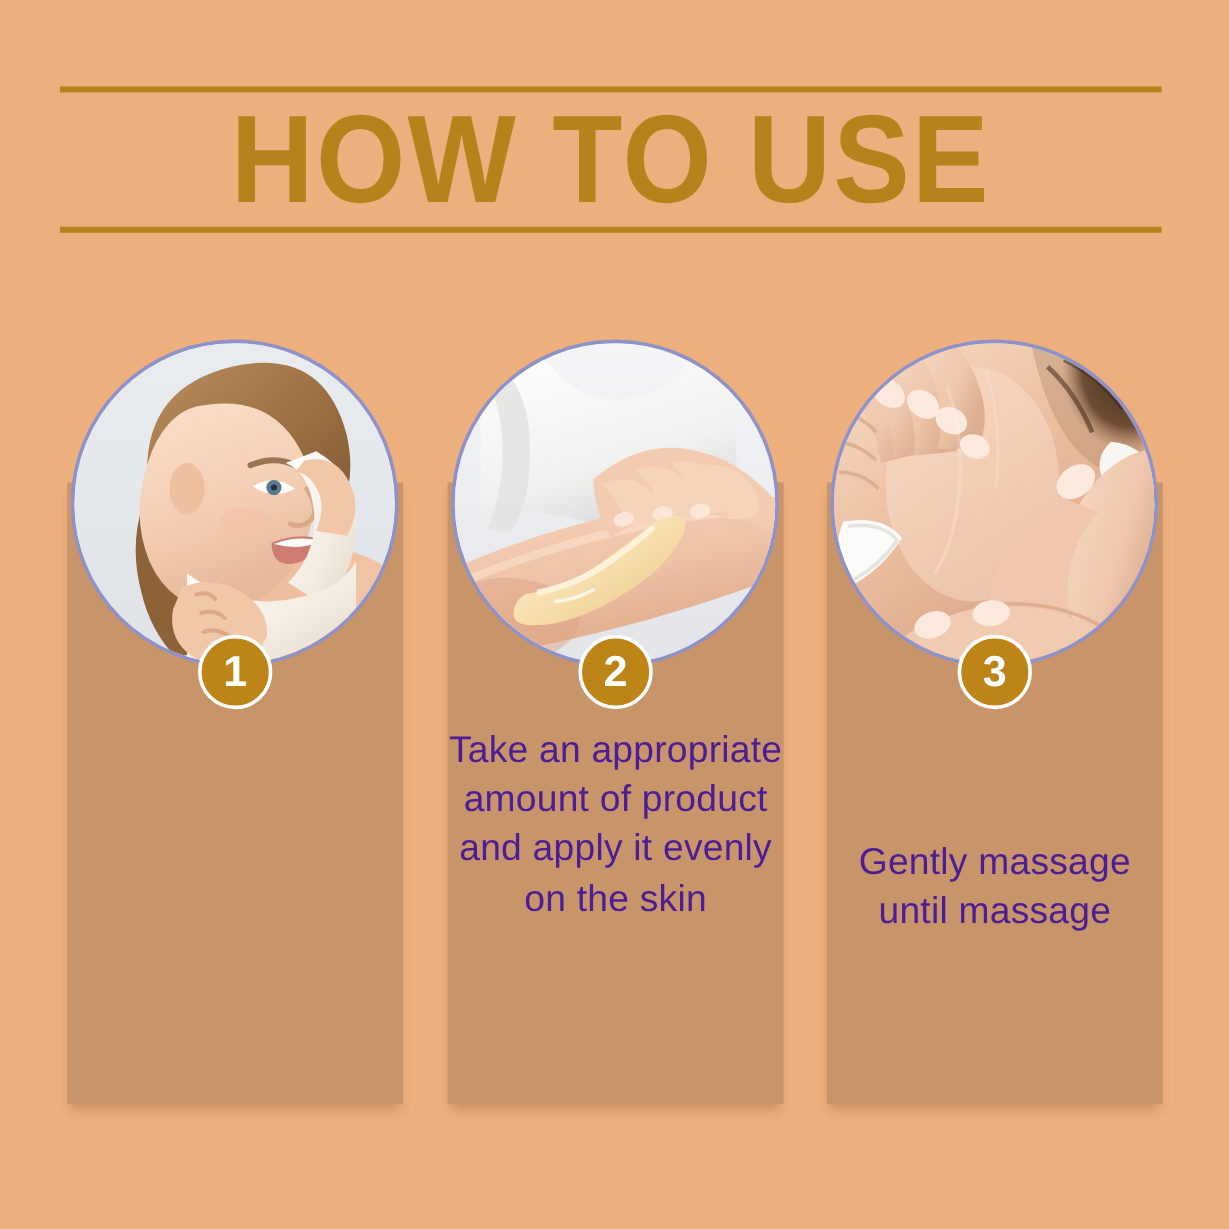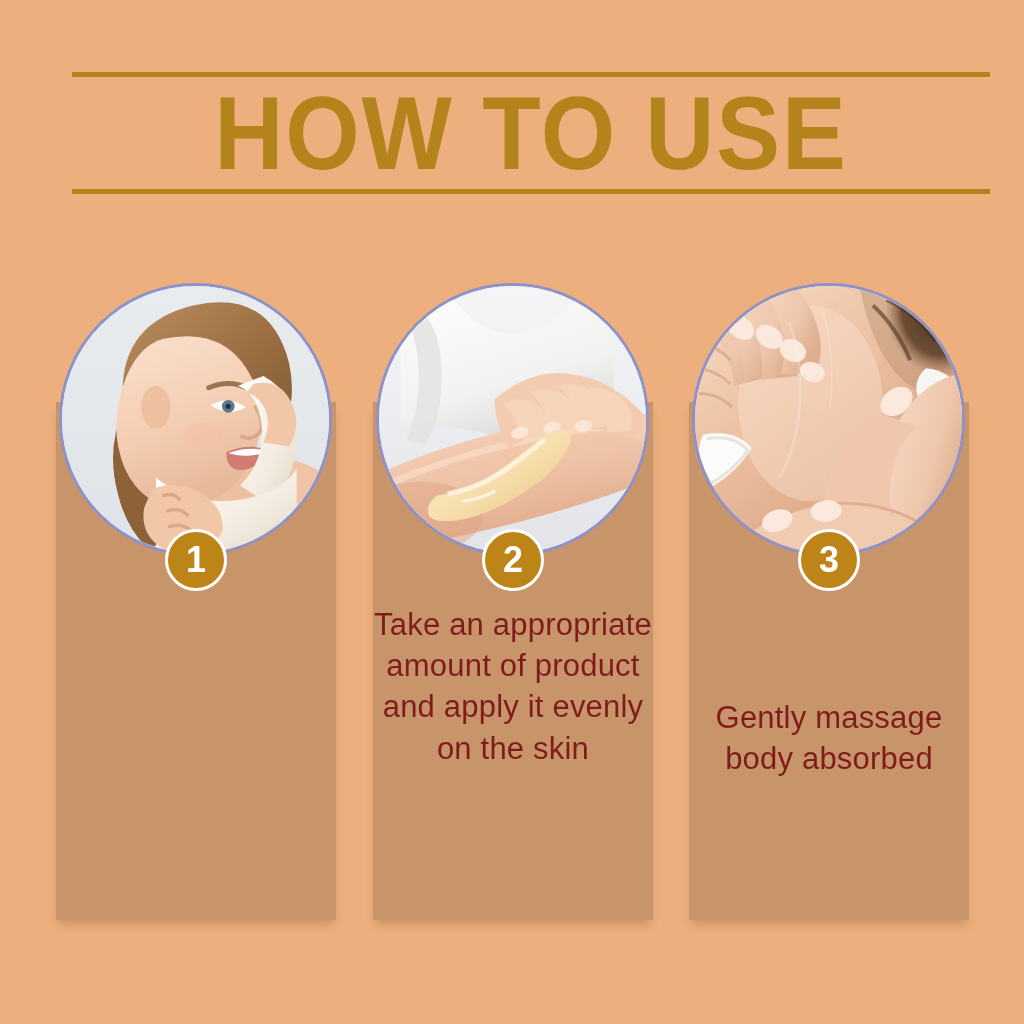--- a/index.html
+++ b/index.html
@@ -12,21 +12,21 @@
     height: 1024px;
     background: #ecaf7d;
     font-family: "Liberation Sans", sans-serif;
     overflow: hidden;
     position: relative;
   }
 
   
   #header {
     position: absolute;
-    left: 72px;
+    left: 50px;
     top: 72px;
     width: 918px;
     height: 122px;
   }
   .rule {
     position: absolute;
     left: 0;
     width: 100%;
     height: 5px;
     background: #b5831c;
@@ -79,21 +79,21 @@
     height: 518px;
     background: #c8946a;
     box-shadow: 0 7px 9px -3px rgba(120, 70, 30, 0.30);
   }
 
   
   .caption {
     position: absolute;
     left: 0;
     width: 280px;
-    color: #7f1d1d;
+    color: #4c1d95;
     font-size: 31px;
     line-height: 1.33;
     text-align: center;
     font-weight: 300;
     letter-spacing: 0.2px;
   }
   .step.s1 .caption { top: 697px; }
   .step.s2 .caption { top: 604px; }
   .step.s3 .caption { top: 697px; }
 
@@ -262,21 +262,21 @@
         <path d="M72 212 q32 -6 60 -26 q20 -14 36 -28" stroke="#fff7e4" stroke-width="5" fill="none" opacity="0.8" stroke-linecap="round"></path>
         <path d="M86 220 q18 -2 32 -10" stroke="#ffffff" stroke-width="3" fill="none" opacity="0.7" stroke-linecap="round"></path>
       </svg>
     </div>
 
     <div class="badge">2</div>
   </div>
 
   <div class="step s3">
     <div class="panel"></div>
-    <div class="caption">Gently massage body absorbed</div>
+    <div class="caption">Gently massage until massage</div>
 
     <div class="photo">
       <svg viewBox="0 0 273 273" preserveAspectRatio="xMidYMid slice">
         <defs>
           <linearGradient id="skin3" x1="0.2" y1="0" x2="0.9" y2="1">
             <stop offset="0%" stop-color="#f6d7bf"></stop>
             <stop offset="45%" stop-color="#e9bb9c"></stop>
             <stop offset="100%" stop-color="#cf9a78"></stop>
           </linearGradient>
           <linearGradient id="finger3" x1="0" y1="0" x2="1" y2="0.6">

